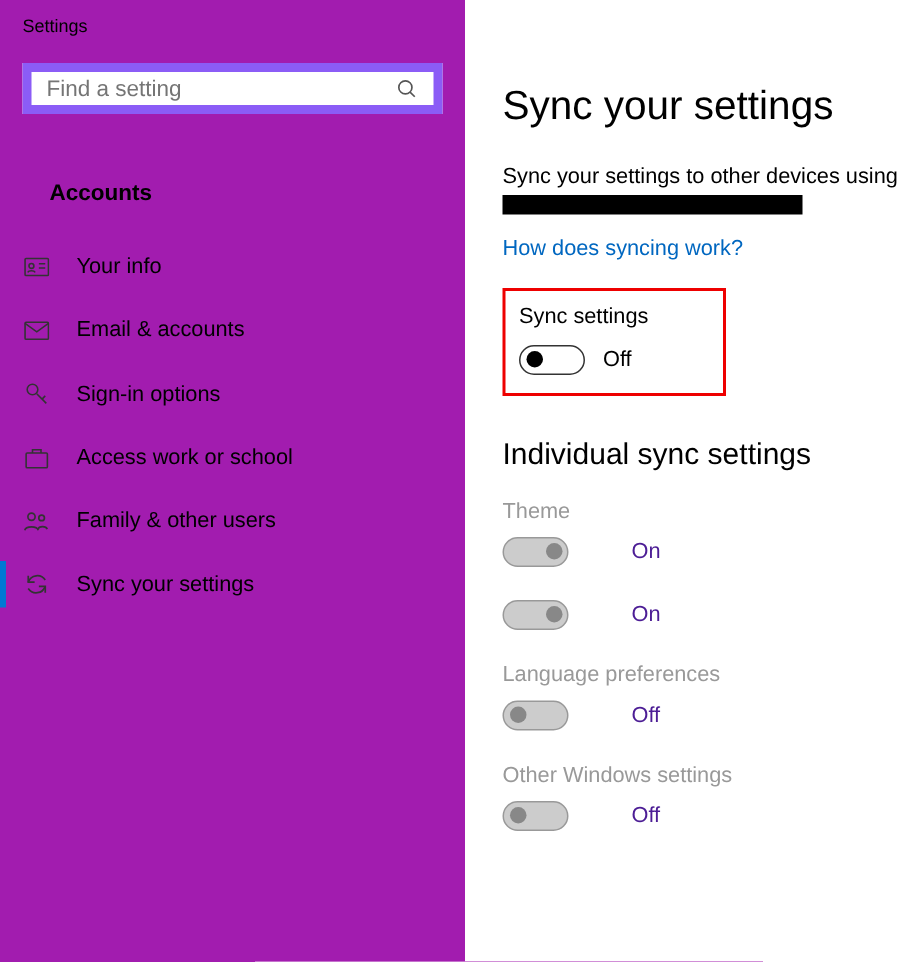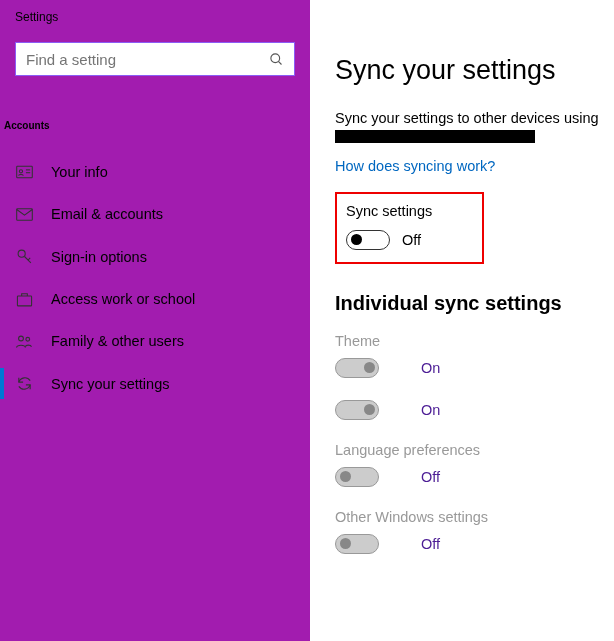--- a/index.html
+++ b/index.html
@@ -3,44 +3,44 @@
   <meta charset="utf-8">
   <style>
     * { box-sizing: border-box; margin: 0; padding: 0; font-family: "Segoe UI", sans-serif; }
     body { width: 614px; height: 641px; background: #fff; display: flex; overflow: hidden; }
     .sidebar { width: 310px; height: 100%; background: #a21caf; padding: 10px 0 0 0; }
     .win-title { font-size: 12px; color: #000; padding: 0 0 18px 15px; }
     .home-row { display: flex; align-items: center; padding: 8px 15px; margin-bottom: 10px; cursor: pointer; }
     .home-row .icon { width: 18px; margin-right: 18px; color: #333; }
     .home-row .label { font-size: 14.5px; color: #000; }
     .search-wrap { margin: 0 15px 18px 15px; }
-    .search-box { width: 100%; height: 34px; border: 1px solid #8b5cf6; background: #fff; display: flex; align-items: center; padding: 0 10px; }
+    .search-box { width: 100%; height: 34px; border: 6px solid #8b5cf6; background: #fff; display: flex; align-items: center; padding: 0 10px; }
     .search-box input { flex: 1; border: none; outline: none; font-size: 15px; background: transparent; color: #555; }
     .search-box .search-icon { color: #555; }
-    .section-hdr { font-size: 10px; font-weight: 600; padding: 0 15px 20px 4px; margin-top: 44px; }
+    .section-hdr { font-size: 15px; font-weight: 600; padding: 0 15px 20px 33px; margin-top: 44px; }
     .nav-item { display: flex; align-items: center; padding: 13px 15px; cursor: pointer; position: relative; }
     .nav-item .icon { width: 18px; margin-right: 18px; color: #333; display: flex; align-items: center; justify-content: center; }
     .nav-item .label { font-size: 14.5px; color: #000; }
     .nav-item.active::before { content: ""; position: absolute; left: 0; top: 6px; bottom: 6px; width: 4px; background: #0078d4; }
     .main { flex: 1; padding: 55px 0 0 25px; }
     .page-title { font-size: 27px; font-weight: 350; margin-bottom: 22px; }
     .desc { font-size: 14.5px; line-height: 1.4; margin-bottom: 2px; }
     .redacted { width: 200px; height: 13px; background: #000; margin-bottom: 14px; }
     .link { font-size: 14.5px; color: #0067c0; cursor: pointer; display: inline-block; margin-bottom: 18px; }
     .redbox { border: 2px solid #ee0000; padding: 9px 50px 12px 9px; display: inline-block; margin-bottom: 28px; }
     .toggle-label { font-size: 14.5px; margin-bottom: 11px; }
     .toggle-row { display: flex; align-items: center; gap: 12px; }
     .toggle { width: 44px; height: 20px; border: 1.5px solid #333; border-radius: 11px; position: relative; cursor: pointer; background: #fff; }
     .toggle .knob { width: 11px; height: 11px; border-radius: 50%; background: #000; position: absolute; top: 3px; left: 3.5px; }
     .toggle.on .knob { left: auto; right: 3.5px; }
     .toggle.disabled { border-color: #999; background: #ccc; cursor: default; }
     .toggle.disabled .knob { background: #888; }
     .toggle.disabled.on { background: #ccc; }
     .toggle-state { font-size: 14.5px; }
-    .sub-hdr { font-size: 20px; font-weight: 700; margin-bottom: 18px; }
+    .sub-hdr { font-size: 20px; font-weight: 400; margin-bottom: 18px; }
     .ind-block { margin-bottom: 22px; }
     .ind-block .ind-label { font-size: 14.5px; color: #999; margin-bottom: 9px; }
     .ind-block .toggle-state { color: #4c1d95; margin-left: 30px; }
     svg { display: block; }
   </style>
 </head>
 <body>
 
 <div class="sidebar">
   <div class="win-title">Settings</div>

